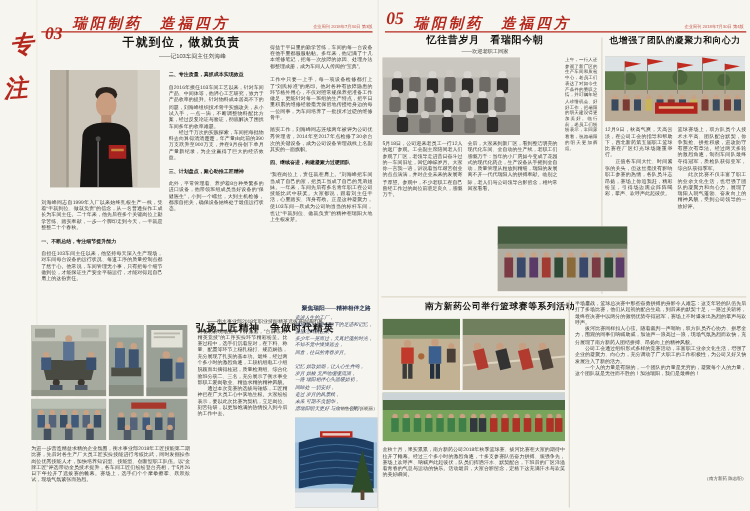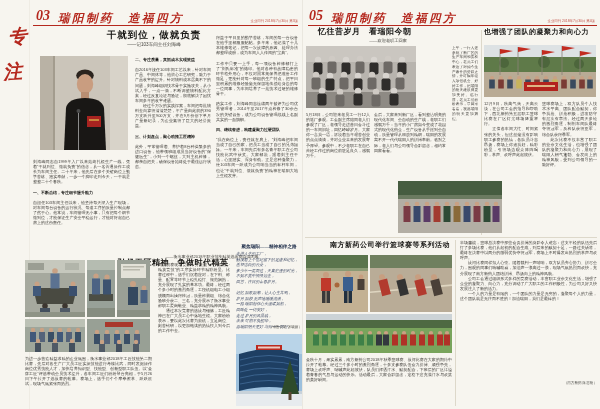--- a/index.html
+++ b/index.html
@@ -6,23 +6,23 @@
   *{box-sizing:border-box}
   #sheet{position:relative;width:600px;height:409px;background:#f7f5ef;overflow:hidden;
          font-family:"Liberation Sans",sans-serif}
   .abs{position:absolute}
   .ph{position:absolute;overflow:hidden;background:#cfccc2}
   .ph svg{display:block;width:100%;height:100%}
   .body-text{font-size:4px;line-height:5.1px;color:#3e3c38;text-align:justify;
              overflow:hidden;white-space:pre-line}
   .narrow{font-size:3.6px;line-height:4.7px}
   .subhead{font-weight:700;color:#181816}
-  .h1{font:700 9.5px/1.15 "Liberation Serif",serif;color:#161513;text-align:center;letter-spacing:1px}
+  .h1{font:700 9.5px/1.15 "Liberation Serif",serif;color:#161513;letter-spacing:1px}
   .hsub{font-size:4.6px;color:#45443f;text-align:center}
-  .h2{font:700 8px/1.1 "Liberation Serif",serif;color:#161513;letter-spacing:.5px}
+  .h2{font:700 8px/1.1 "Liberation Serif",serif;color:#161513;text-align:center;letter-spacing:.5px}
   .pgnum{font:700 italic 14px "Liberation Serif",serif;color:#b5281e}
   .mast{font:700 italic 11.5px "Liberation Serif",serif;color:#b5281e;letter-spacing:2.5px}
   .issue{font-size:3.4px;color:#c2544a;text-align:right}
   .rule-red{background:#b5281e;height:1px}
   .hair{background:#ddd8ca}
   .poem{font:italic 3.9px/5.6px "Liberation Serif",serif;color:#3f4b66;white-space:pre-line}
   .poem-t{font:700 4.6px/1.2 "Liberation Serif",serif;color:#23324e;text-align:center}
   .sign{font-size:3.6px;color:#4a4a46;text-align:right}
   .calli{font:700 italic 19px/1 "Liberation Serif",serif;color:#b5281e}
 </style>
@@ -31,21 +31,21 @@
 
 <div id="sheet">
 
   <div class="abs" style="left:302px;top:0;width:1px;height:409px;background:#eae7df"></div>
 
   <div class="abs" style="left:0;top:0;width:30px;height:409px;border-right:1px solid #efece4">
     <div class="calli" style="position:absolute;left:8px;top:27px;transform:rotate(-6deg)">专</div>
     <div class="calli" style="position:absolute;left:3px;top:62px;transform:rotate(-4deg)">注</div>
   </div>
 
-  <div class="abs pgnum" style="left:36px;top:8px">03</div>
+  <div class="abs pgnum" style="left:36px;top:20px">03</div>
   <div class="abs mast" style="left:58px;top:11px">瑞阳制药　造福四方</div>
   <div class="abs issue" style="left:225px;top:19px;width:73px">企业周刊 2018年7月30日 第3版</div>
   <div class="abs rule-red" style="left:33px;top:25px;width:265px"></div>
 
   <div class="abs pgnum" style="left:309px;top:8px">05</div>
   <div class="abs mast" style="left:331px;top:11px">瑞阳制药　造福四方</div>
   <div class="abs issue" style="left:522px;top:19px;width:73px">企业周刊 2018年7月30日 第4版</div>
   <div class="abs rule-red" style="left:308px;top:25px;width:289px"></div>
 
   <div class="abs h1" style="left:98px;top:30px;width:112px">干就到位，做就负责</div>

